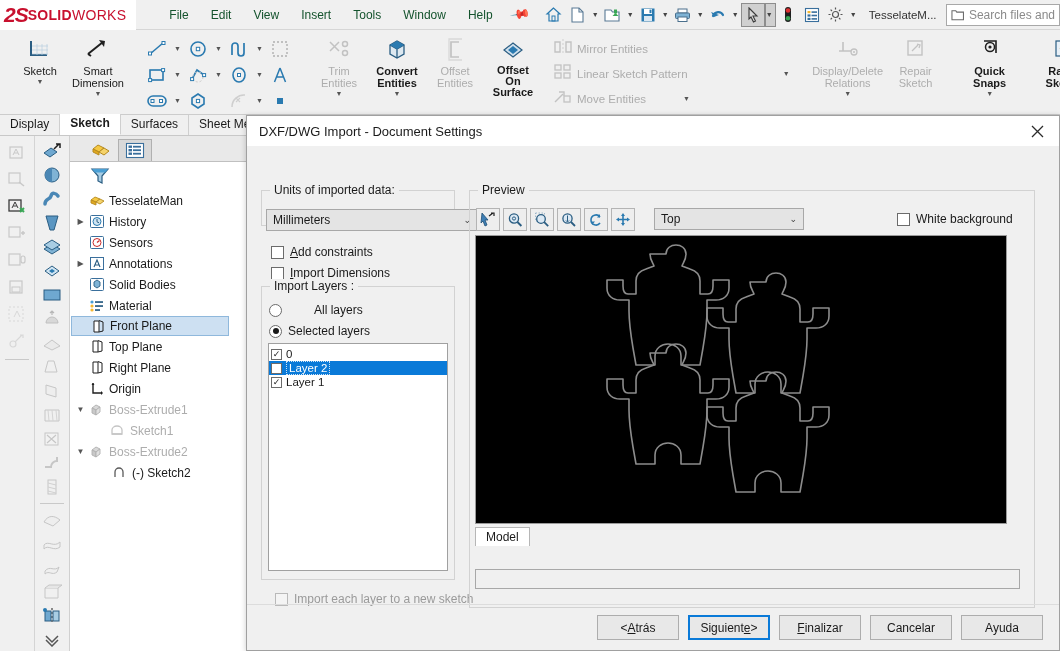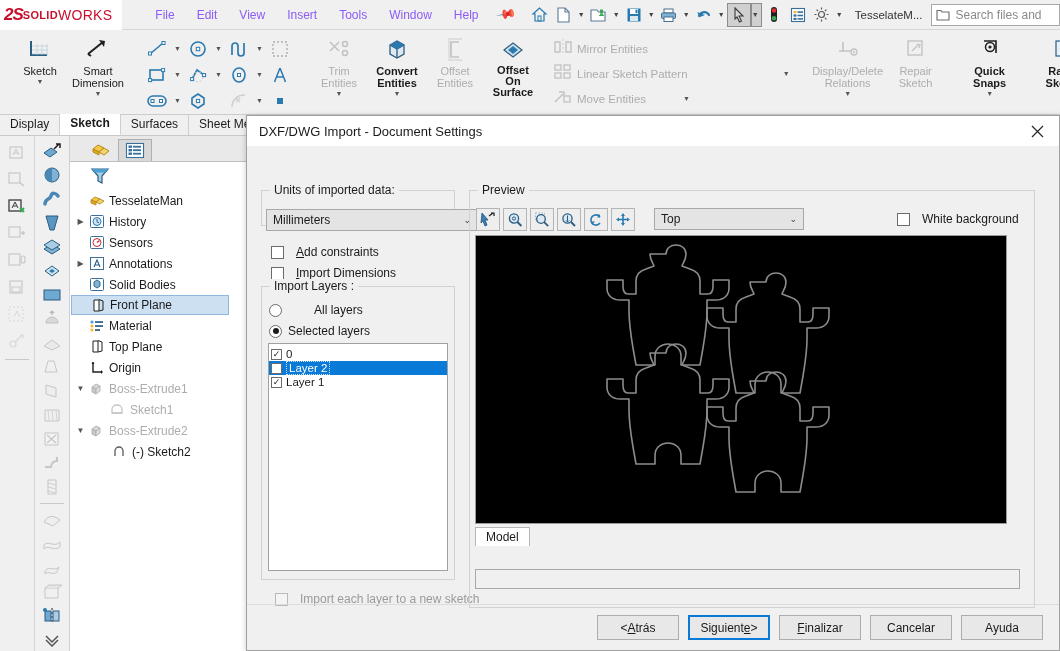--- a/index.html
+++ b/index.html
@@ -16,26 +16,26 @@
   
   .titlebar {
     position:absolute; left:0; top:0; width:1060px; height:30px;
     background:#f0f0f0; border-bottom:1px solid #d6d6d6;
     display:flex; align-items:center;
   }
   .sw-logo {
     display:flex; align-items:center; height:30px; padding:0 10px 0 4px;
     background:#fff;
   }
-  .sw-logo .ds { color:#c8102e; font-weight:bold; font-size:17px; font-style:italic; letter-spacing:-1px; }
-  .sw-logo .solid { color:#c8102e; font-weight:bold; font-size:11px; letter-spacing:0.3px; }
+  .sw-logo .ds { color:#c8102e; font-weight:bold; font-size:21px; font-style:italic; letter-spacing:-1px; }
+  .sw-logo .solid { color:#c8102e; font-weight:bold; font-size:14px; letter-spacing:0.3px; }
   .sw-logo .works { color:#c8102e; font-size:14px; letter-spacing:0.3px; }
   .menubar { display:flex; align-items:center; height:30px; margin-left:22px; }
   .menubar .mi {
-    padding:4px 11px; font-size:12px; color:#8b5cf6; cursor:default;
+    padding:4px 11px; font-size:12px; color:#14532d; cursor:default;
   }
   .pin-icon { margin-left:8px; color:#2a7ab0; font-size:13px; transform:rotate(35deg); }
   .tb-icons { display:flex; align-items:center; height:30px; margin-left:14px; gap:0px; }
   .tbi {
     display:flex; align-items:center; justify-content:center;
     width:24px; height:24px; cursor:default;
   }
   .tb-caret { font-size:7px; color:#444; width:11px; text-align:center; cursor:default; }
   .doc-title { font-size:11.5px; color:#333; margin-left:10px; white-space:nowrap; }
   .searchbox {
@@ -152,21 +152,21 @@
   }
 
   .combo {
     border:1px solid #a8a8a8; background:#e4e4e4; height:22px;
     display:flex; align-items:center; justify-content:space-between;
     padding:0 6px 0 6px; font-size:12px; cursor:default;
   }
   .combo .cv { color:#1a1a1a; }
   .combo .ca { font-size:9px; color:#444; }
 
-  .cbrow { display:flex; align-items:center; gap:12px; height:20px; cursor:default; }
+  .cbrow { display:flex; align-items:center; gap:6px; height:20px; cursor:default; }
   .cb {
     width:13px; height:13px; border:1px solid #6b6b6b; background:#fff;
     display:flex; align-items:center; justify-content:center; flex:none;
   }
   .cb.dis { border-color:#b9b9b9; background:#f4f4f4; }
   .cbrow .lbl { font-size:12px; }
   .cbrow.dis .lbl { color:#9a9a9a; }
   .u { text-decoration:underline; }
 
   .rbrow { display:flex; align-items:center; gap:6px; height:20px; cursor:default; }
@@ -845,50 +845,59 @@
     </div>
     <div class="trow" style="padding-left:17px">
       <span class="ticon">
           <svg width="16" height="15" viewBox="0 0 16 15">
             <rect x="1.5" y="1.5" width="13" height="12" rx="1" fill="#fff" stroke="#3a6f9c" stroke-width="1"></rect>
             <path d="M5 5l3-2 3 2v4l-3 2-3-2z" fill="#7fb3d5" stroke="#2a5d82" stroke-width="0.9"></path>
           </svg>
         </span>
       <span class="tlabel">Solid Bodies</span>
     </div>
-    <div class="trow sel" style="padding-left:16px;margin-left:1px;margin-right:40px">
-      <span class="ticon">
-          <svg width="15" height="15" viewBox="0 0 15 15">
-            <path d="M3 2h5v11H3z" fill="#fff" stroke="#1f1f1f" stroke-width="1"></path>
-            <path d="M8 1.5l4 1.5v9l-4 1" fill="none" stroke="#1f1f1f" stroke-width="1"></path>
-          </svg>
-        </span>
-      <span class="tlabel">Front Plane</span>
-    </div>
     <div class="trow" style="padding-left:17px">
       <span class="ticon">
           <svg width="16" height="15" viewBox="0 0 16 15">
             <circle cx="3" cy="4" r="1.6" fill="#4a9fd4"></circle>
             <rect x="6" y="3.2" width="8" height="1.7" fill="#2a5d82"></rect>
             <circle cx="3" cy="8" r="1.6" fill="#f5b731"></circle>
             <rect x="6" y="7.2" width="8" height="1.7" fill="#2a5d82"></rect>
             <circle cx="3" cy="12" r="1.6" fill="#f5b731"></circle>
             <rect x="6" y="11.2" width="5" height="1.7" fill="#2a5d82"></rect>
           </svg>
         </span>
       <span class="tlabel">Material</span>
     </div>
-    <div class="trow" style="padding-left:17px">
+    <div class="trow sel" style="padding-left:16px;margin-left:1px;margin-right:40px">
       <span class="ticon">
           <svg width="15" height="15" viewBox="0 0 15 15">
             <path d="M3 2h5v11H3z" fill="#fff" stroke="#1f1f1f" stroke-width="1"></path>
             <path d="M8 1.5l4 1.5v9l-4 1" fill="none" stroke="#1f1f1f" stroke-width="1"></path>
           </svg>
         </span>
+      <span class="tlabel">Front Plane</span>
+    </div>
+    <div class="trow" style="padding-left:17px">
+      <span class="ticon">
+          <svg width="15" height="15" viewBox="0 0 15 15">
+            <path d="M3 2h5v11H3z" fill="#fff" stroke="#1f1f1f" stroke-width="1"></path>
+            <path d="M8 1.5l4 1.5v9l-4 1" fill="none" stroke="#1f1f1f" stroke-width="1"></path>
+          </svg>
+        </span>
       <span class="tlabel">Top Plane</span>
+    </div>
+    <div class="trow" style="padding-left:17px">
+      <span class="ticon">
+          <svg width="15" height="15" viewBox="0 0 15 15">
+            <path d="M3 2h5v11H3z" fill="#fff" stroke="#1f1f1f" stroke-width="1"></path>
+            <path d="M8 1.5l4 1.5v9l-4 1" fill="none" stroke="#1f1f1f" stroke-width="1"></path>
+          </svg>
+        </span>
+      <span class="tlabel">Right Plane</span>
     </div>
     <div class="trow" style="padding-left:17px">
       <span class="ticon">
           <svg width="15" height="15" viewBox="0 0 15 15">
             <path d="M3 2v10h9" fill="none" stroke="#1f1f1f" stroke-width="1.4"></path>
             <path d="M11 10l2 2-2 2M1.5 4l1.5-2 1.5 2" fill="#1f1f1f"></path>
           </svg>
         </span>
       <span class="tlabel">Origin</span>
     </div>

